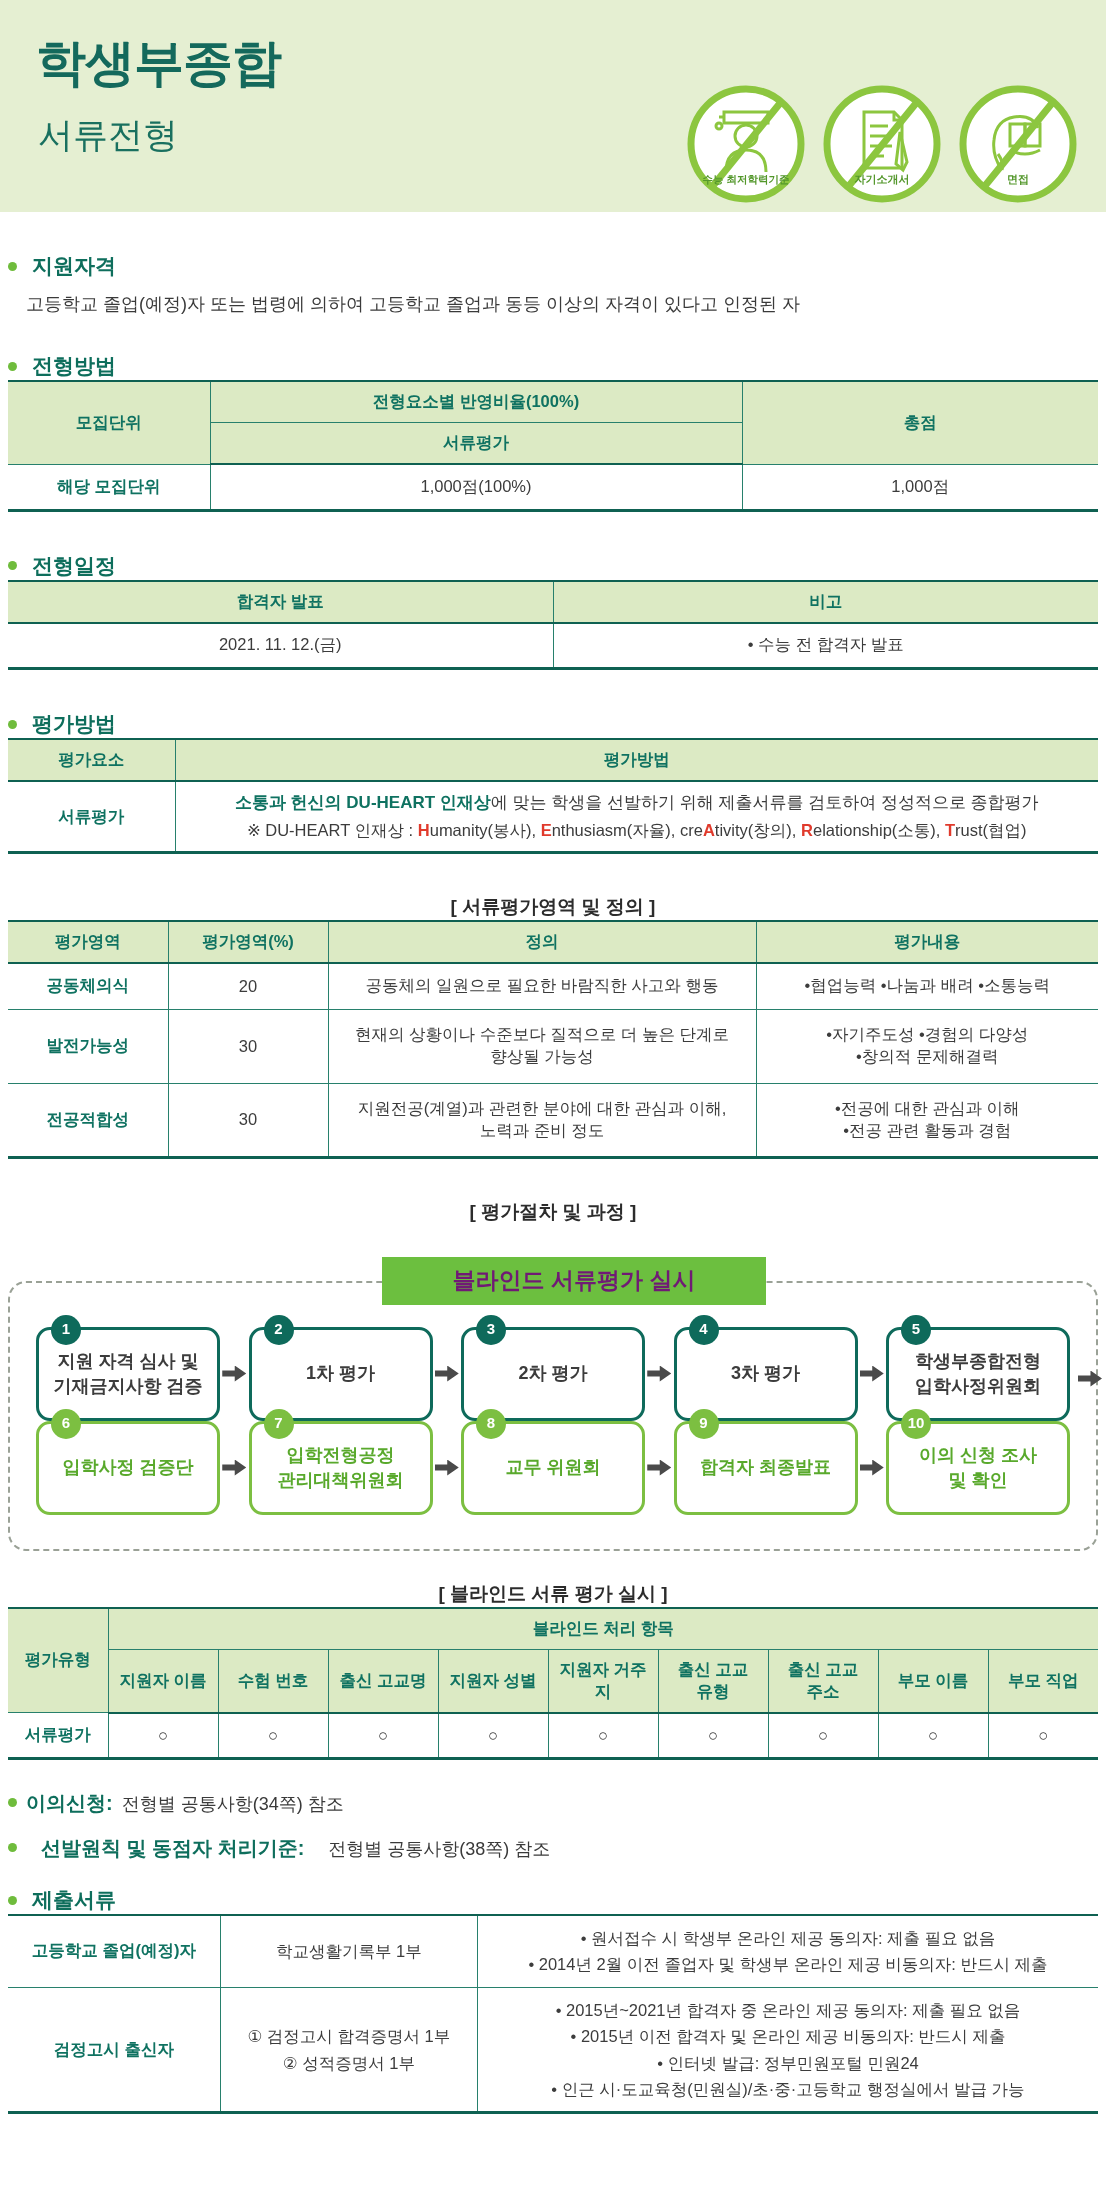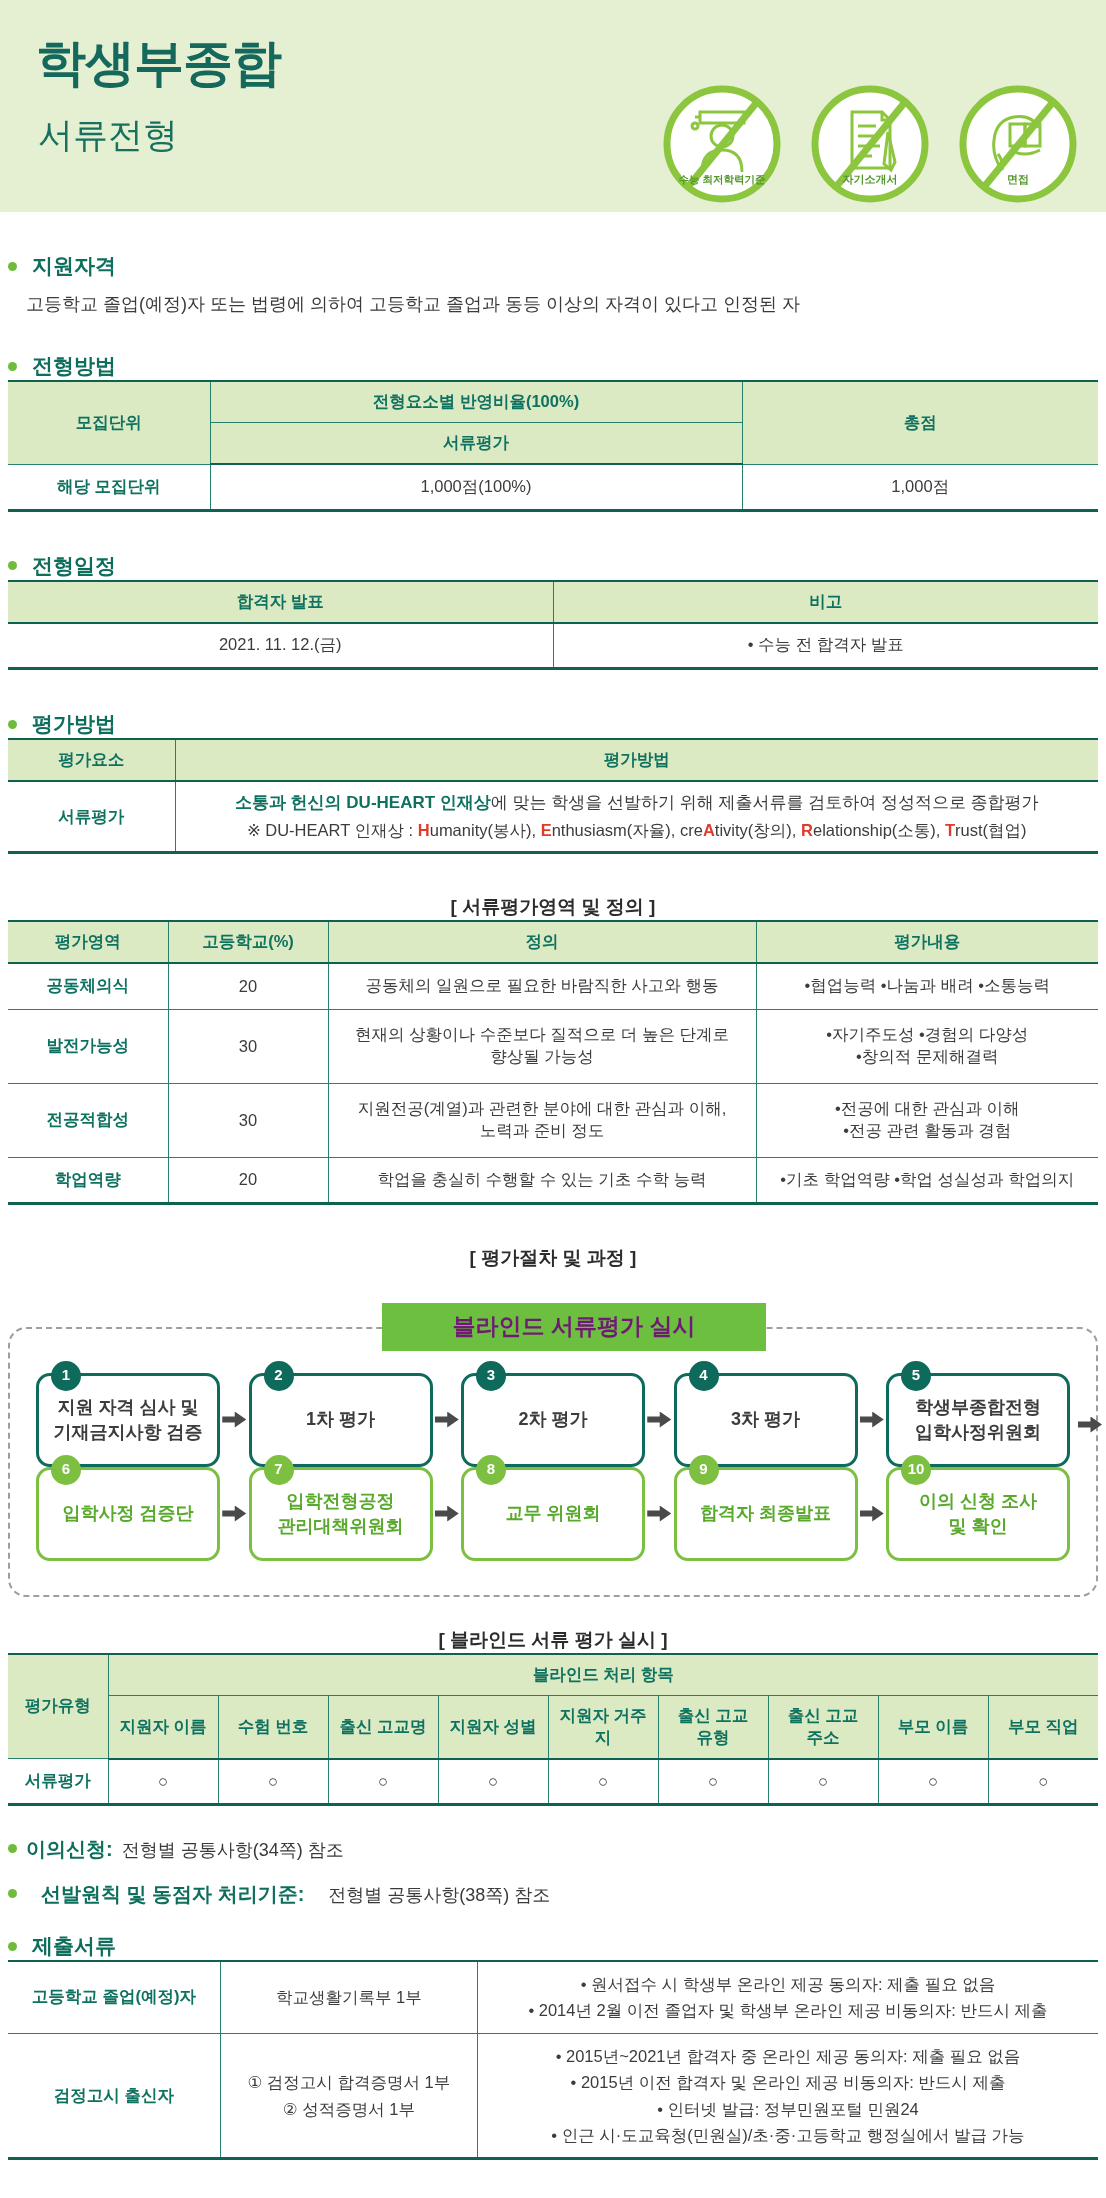--- a/index.html
+++ b/index.html
@@ -8,21 +8,21 @@
     width:1106px; min-height:2198px; margin:0 auto;
     font-family:"Liberation Sans","DejaVu Sans",sans-serif;
     color:#3c3c3c; font-size:17px;
   }
   .page { width:1106px; position:relative; }
 
   
   .band { position:relative; height:212px; background:#e5efd2; overflow:hidden; }
   .band h1 { position:absolute; left:36px; top:30px; font-size:50px; font-weight:800; color:#14695c; letter-spacing:-1px; }
   .band .sub { position:absolute; left:38px; top:112px; font-size:35px; font-weight:300; color:#19705f; }
-  .badges { position:absolute; right:28px; top:84px; display:flex; gap:28px; }
+  .badges { position:absolute; right:28px; top:84px; display:flex; gap:16px; }
   .badge { width:120px; height:120px; }
 
   
   .sec { display:flex; align-items:center; gap:15px; margin:0 0 0 8px; }
   .dot { width:9px; height:9px; border-radius:50%; background:#6fbc3c; flex:0 0 auto; }
   .sec .h { font-size:21px; font-weight:800; color:#0e6e5c; }
   .body-line { margin:12px 8px 0 26px; font-size:18px; color:#3a3a3a; }
 
   .caption { text-align:center; font-size:19px; font-weight:800; color:#2c2c2c; }
 
@@ -197,21 +197,21 @@
       </td>
     </tr>
   </tbody>
     </table>
 
   <div class="caption mt40">[ 서류평가영역 및 정의 ]</div>
   <table class="tbl mt14">
     <tbody>
         <tr>
       <th style="width:160px;" class="hsep">평가영역</th>
-      <th style="width:160px;" class="hsep">고등학교(%)</th>
+      <th style="width:160px;" class="hsep">평가영역(%)</th>
       <th style="width:428px;" class="hsep">정의</th>
       <th class="hsep">평가내용</th>
     </tr>
     <tr>
       <td class="teal tall">공동체의식</td>
       <td>20</td>
       <td class="left">
             <div>공동체의 일원으로 필요한 바람직한 사고와 행동</div>
             <div></div>
           </td>
@@ -235,32 +235,20 @@
     <tr>
       <td class="teal" style="height:74px;">전공적합성</td>
       <td>30</td>
       <td class="left">
             <div>지원전공(계열)과 관련한 분야에 대한 관심과 이해,</div>
             <div>노력과 준비 정도</div>
           </td>
       <td class="left">
             <div>•전공에 대한 관심과 이해</div>
             <div>•전공 관련 활동과 경험</div>
-          </td>
-    </tr>
-    <tr>
-      <td class="teal tall">학업역량</td>
-      <td>20</td>
-      <td class="left">
-            <div>학업을 충실히 수행할 수 있는 기초 수학 능력</div>
-            <div></div>
-          </td>
-      <td class="left">
-            <div>•기초 학업역량  •학업 성실성과 학업의지</div>
-            <div></div>
           </td>
     </tr>
   </tbody>
     </table>
 
   <div class="caption mt40">[ 평가절차 및 과정 ]</div>
   <div class="flow-outer">
     <div class="ribbon">블라인드 서류평가 실시</div>
     <span class="ribbon-fold"></span>
     <div class="flow-box">

